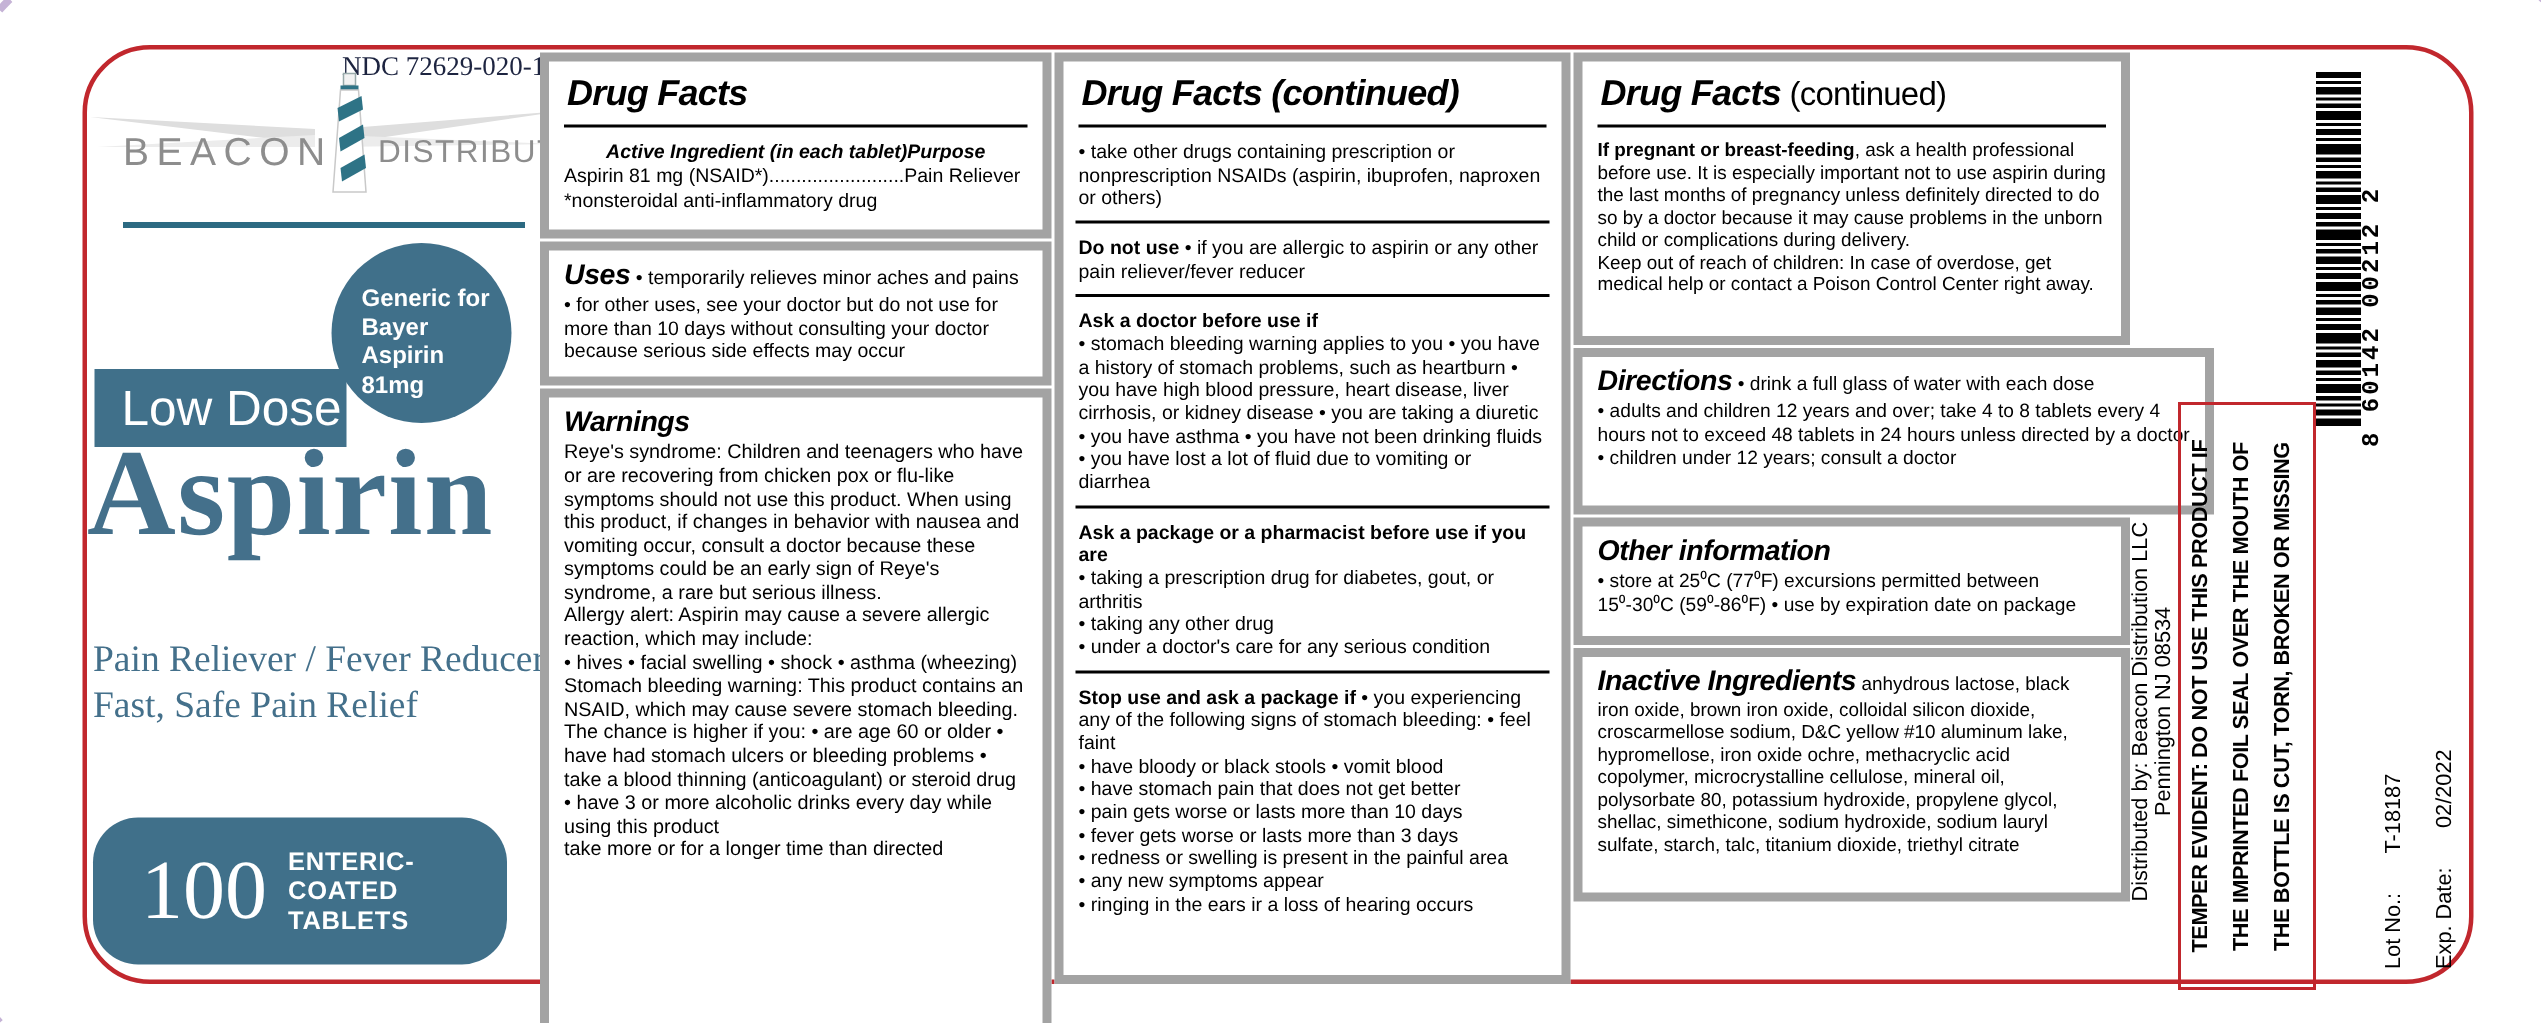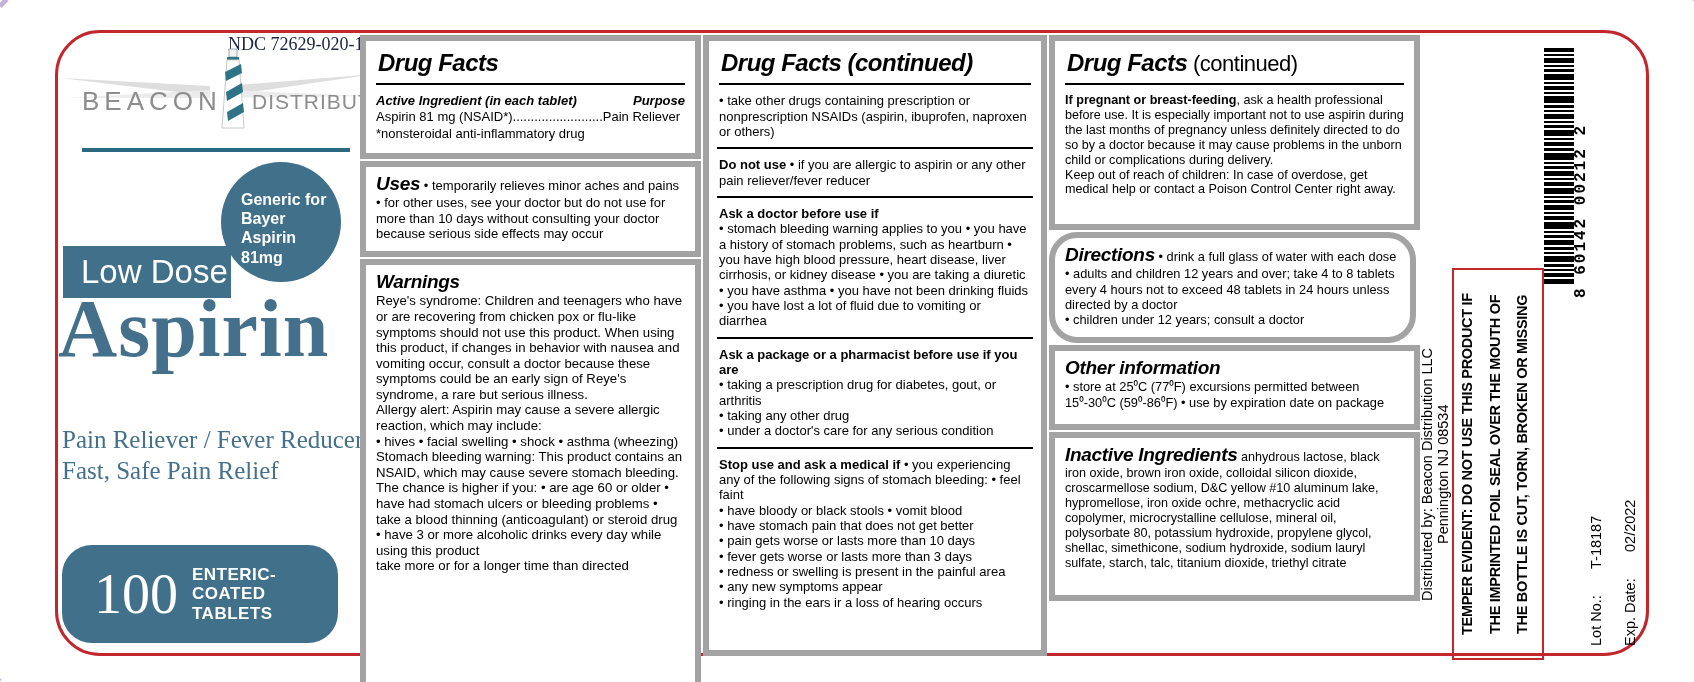--- a/index.html
+++ b/index.html
@@ -70,29 +70,29 @@
     position:absolute; border:6px solid #a3a3a3; background:#fff;
     padding:6px 10px; box-sizing:border-box; font-size:13px; line-height:1.18;
   }
   .df-title { font-weight:bold; font-style:italic; font-size:24px; letter-spacing:-0.5px; padding:2px 0 4px 2px; }
   .df-title .normal { font-style:normal; font-weight:normal; font-size:22px; }
   .title-rule { height:2px; background:#000; margin:2px 0 8px 0; }
   .sec-rule { height:2px; background:#000; margin:8px -2px; }
   .b { font-weight:bold; }
   .sechead-big { font-weight:bold; font-style:italic; font-size:19px; letter-spacing:-0.3px; }
   .pre { white-space:pre-line; }
-  .ai-row { display:flex; justify-content:space-between; font-weight:bold; font-style:italic; margin-top:4px; }
+  .ai-row { display:flex; justify-content:center; font-weight:bold; font-style:italic; margin-top:4px; }
   p { margin:0 0 2px 0; }
 
   #col1a { left:360px; top:35px;  width:341px; height:124px; }
   #col1b { left:360px; top:161px; width:341px; height:96px;  }
   #col1c { left:360px; top:259px; width:341px; height:464px; font-size:13.2px;}
   #col2  { left:703px; top:35px;  width:344px; height:621px; }
   #col3a { left:1049px; top:35px; width:371px; height:195px; font-size:12.6px;}
-  #col3b { left:1049px; top:232px; width:367px; height:111px; font-size:12.8px;border-radius:28px;}
+  #col3b { left:1049px; top:232px; width:427px; height:111px; font-size:12.8px;}
   #col3c { left:1049px; top:345px; width:371px; height:85px;  font-size:12.8px;}
   #col3d { left:1049px; top:432px; width:371px; height:169px; font-size:12.6px;}
 
   
   .vtext {
     writing-mode:vertical-rl; transform:rotate(180deg);
     position:absolute; white-space:pre-line;
   }
   .distributed { left:1420px; top:288px; height:372px; font-size:14.5px; text-align:center; line-height:1.1; }
   .tamper-box {
@@ -192,21 +192,21 @@
     <p class="pre"><span class="b">Do not use</span><span>  • if you are allergic to aspirin or any other pain reliever/fever reducer</span></p>
     <div class="sec-rule"></div>
     <div class="b">Ask a doctor before use if</div>
     <p class="pre">• stomach bleeding warning applies to you • you have a history of stomach problems, such as heartburn • you have high blood pressure, heart disease, liver cirrhosis, or kidney disease • you are taking a diuretic • you have asthma • you have not been drinking fluids • you have lost a lot of fluid due to vomiting or diarrhea</p>
     <div class="sec-rule"></div>
     <div class="b">Ask a package or a pharmacist before use if you are</div>
     <p class="pre">• taking a prescription drug for diabetes, gout, or arthritis
 • taking any other drug
 • under a doctor's care for any serious condition</p>
     <div class="sec-rule"></div>
-    <p class="pre"><span class="b">Stop use and ask a medical if</span><span> • you experiencing any of the following signs of stomach bleeding: • feel faint
+    <p class="pre"><span class="b">Stop use and ask a package if</span><span> • you experiencing any of the following signs of stomach bleeding: • feel faint
 • have bloody or black stools • vomit blood
 • have stomach pain that does not get better
 • pain gets worse or lasts more than 10 days
 • fever gets worse or lasts more than 3 days
 • redness or swelling is present in the painful area
 • any new symptoms appear
 • ringing in the ears ir a loss of hearing occurs</span></p>
   </div>
 
   <div class="dfbox" id="col3a">

